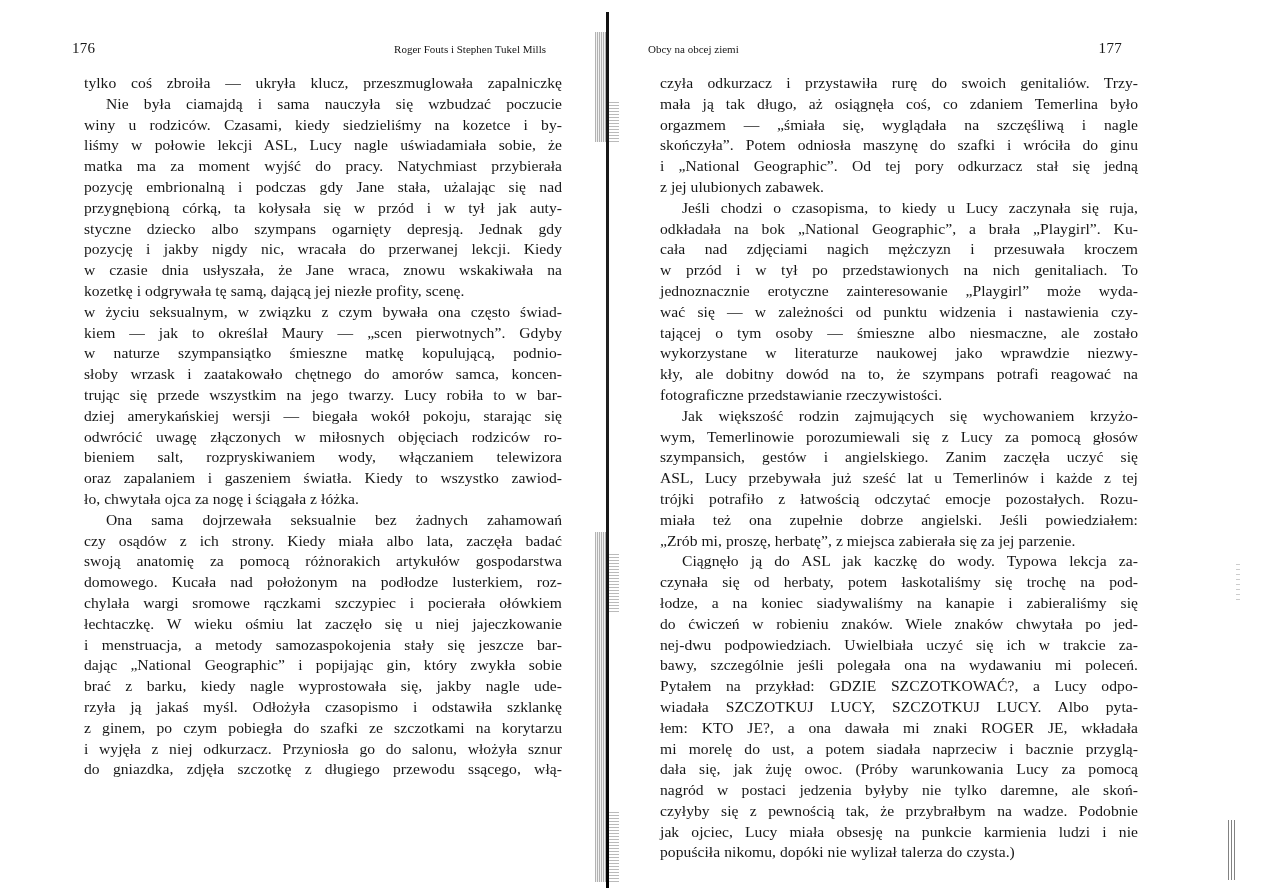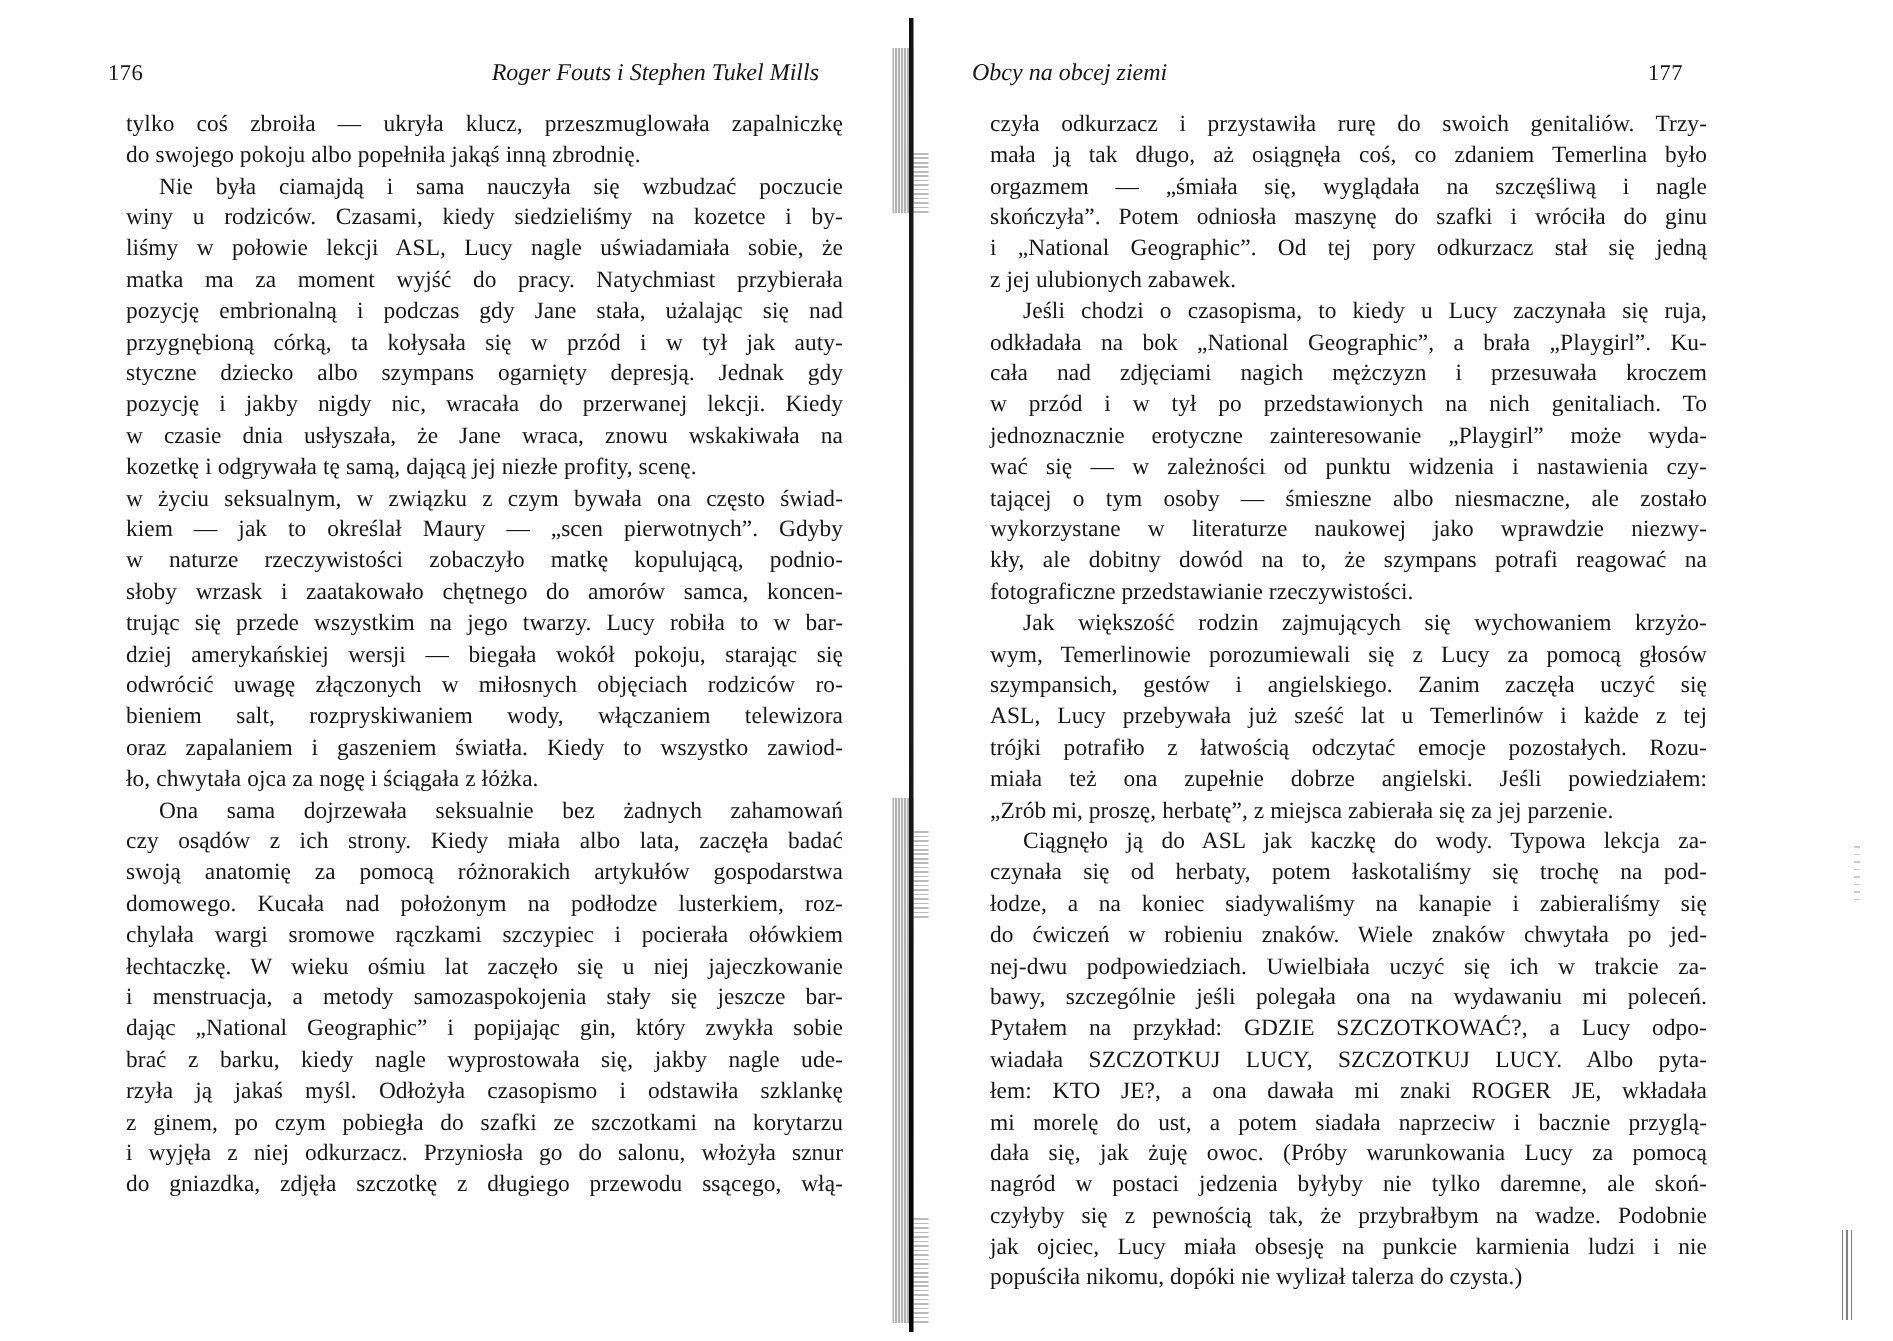--- a/index.html
+++ b/index.html
@@ -39,22 +39,21 @@
       align-items: baseline;
     }
     .page-number {
       font-family: "Liberation Serif", serif;
       font-size: 15px;
       font-weight: normal;
       letter-spacing: 0.3px;
     }
     .running-title {
       font-family: "Liberation Serif", serif;
-      font-style: italic;
-      font-size: 16px;
+      font-size: 11px;
     }
     .body-text {
       position: absolute;
       top: 73px;
       left: 12px;
       right: 0;
     }
     .line {
       height: 20.8px;
       line-height: 20.8px;
@@ -122,34 +121,33 @@
 </head>
 <body>
 
 <div class="page page-left">
   <div class="running-head">
     <span class="page-number">176</span>
     <span class="running-title">Roger Fouts i Stephen Tukel Mills</span>
   </div>
   <div class="body-text" id="left-body">
       <div class="line">tylko coś zbroiła — ukryła klucz, przeszmuglowała zapalniczkę</div>
-      <div class="line last">do swojego pokoju albo popełniła jakąś inną zbrodnię.</div>
       <div class="line indent">Nie była ciamajdą i sama nauczyła się wzbudzać poczucie</div>
       <div class="line">winy u rodziców. Czasami, kiedy siedzieliśmy na kozetce i by-</div>
       <div class="line">liśmy w połowie lekcji ASL, Lucy nagle uświadamiała sobie, że</div>
       <div class="line">matka ma za moment wyjść do pracy. Natychmiast przybierała</div>
       <div class="line">pozycję embrionalną i podczas gdy Jane stała, użalając się nad</div>
       <div class="line">przygnębioną córką, ta kołysała się w przód i w tył jak auty-</div>
       <div class="line">styczne dziecko albo szympans ogarnięty depresją. Jednak gdy</div>
       <div class="line">pozycję i jakby nigdy nic, wracała do przerwanej lekcji. Kiedy</div>
       <div class="line">w czasie dnia usłyszała, że Jane wraca, znowu wskakiwała na</div>
       <div class="line last">kozetkę i odgrywała tę samą, dającą jej niezłe profity, scenę.</div>
       <div class="line">w życiu seksualnym, w związku z czym bywała ona często świad-</div>
       <div class="line">kiem — jak to określał Maury — „scen pierwotnych”. Gdyby</div>
-      <div class="line">w naturze rzeczywistości zobaczyło matkę kopulującą, podnio-</div>
+      <div class="line">w naturze szympansiątko śmieszne matkę kopulującą, podnio-</div>
       <div class="line">słoby wrzask i zaatakowało chętnego do amorów samca, koncen-</div>
       <div class="line">trując się przede wszystkim na jego twarzy. Lucy robiła to w bar-</div>
       <div class="line">dziej amerykańskiej wersji — biegała wokół pokoju, starając się</div>
       <div class="line">odwrócić uwagę złączonych w miłosnych objęciach rodziców ro-</div>
       <div class="line">bieniem salt, rozpryskiwaniem wody, włączaniem telewizora</div>
       <div class="line">oraz zapalaniem i gaszeniem światła. Kiedy to wszystko zawiod-</div>
       <div class="line last">ło, chwytała ojca za nogę i ściągała z łóżka.</div>
       <div class="line indent">Ona sama dojrzewała seksualnie bez żadnych zahamowań</div>
       <div class="line">czy osądów z ich strony. Kiedy miała albo lata, zaczęła badać</div>
       <div class="line">swoją anatomię za pomocą różnorakich artykułów gospodarstwa</div>

